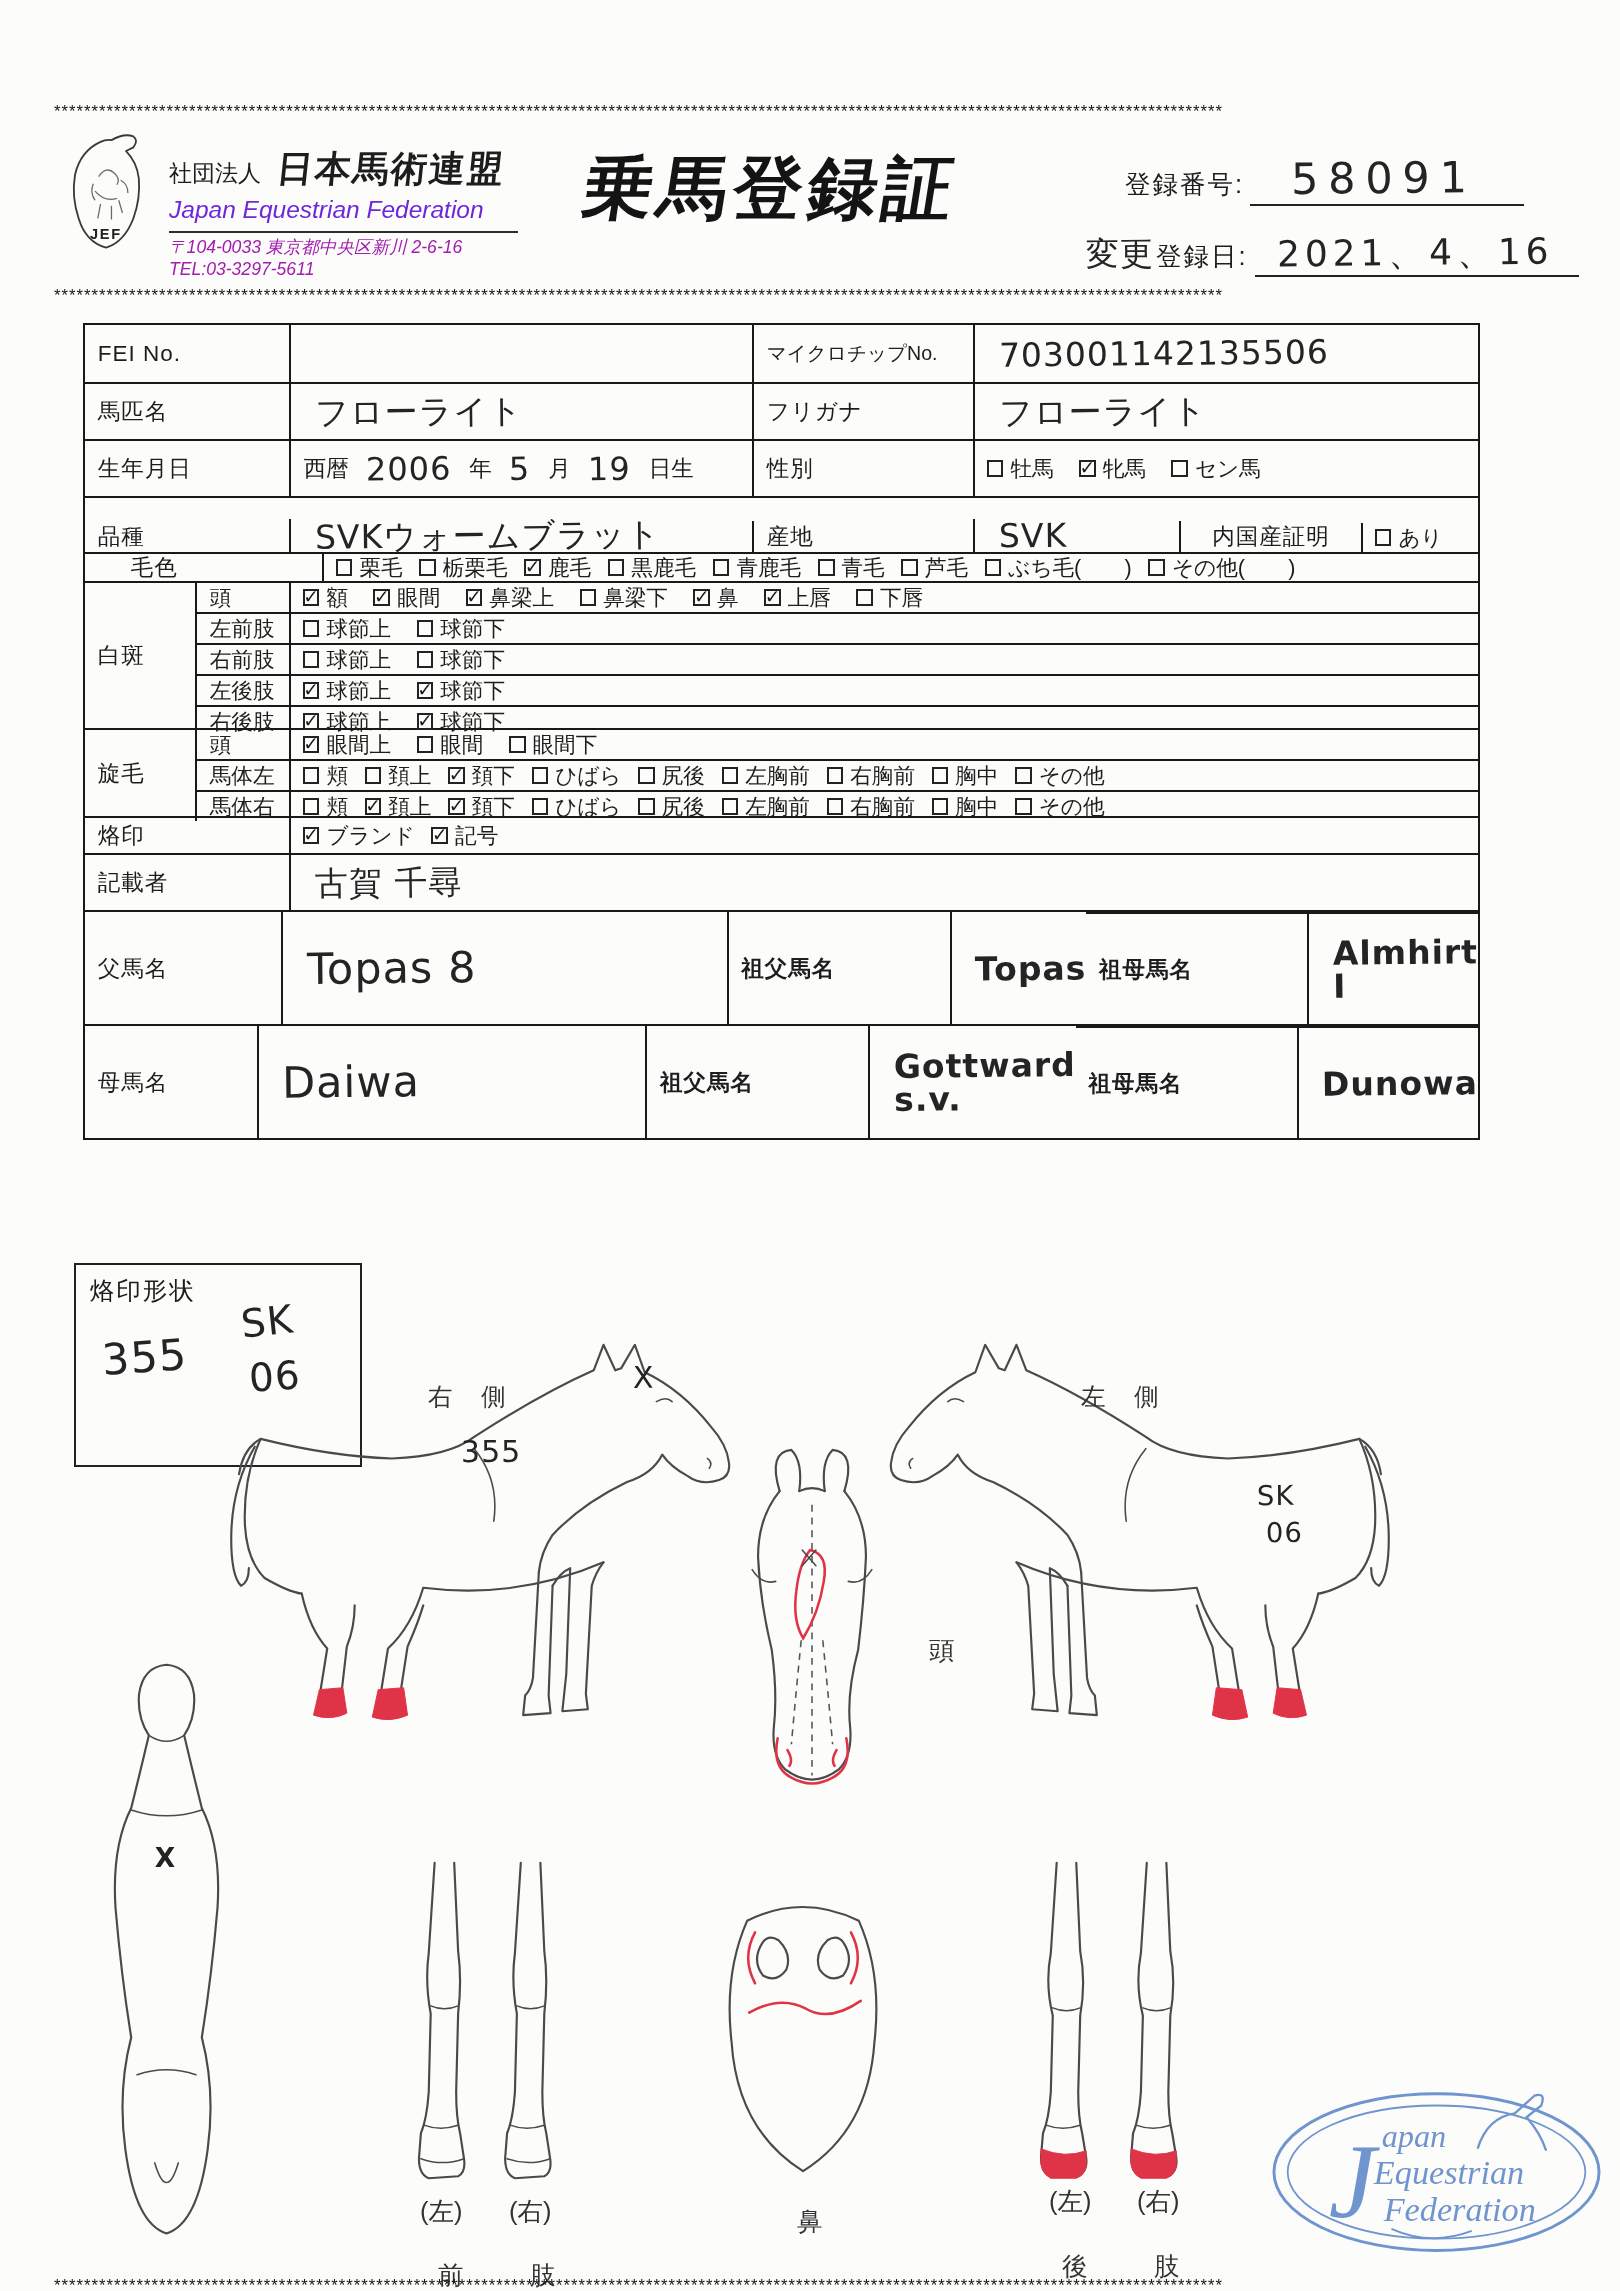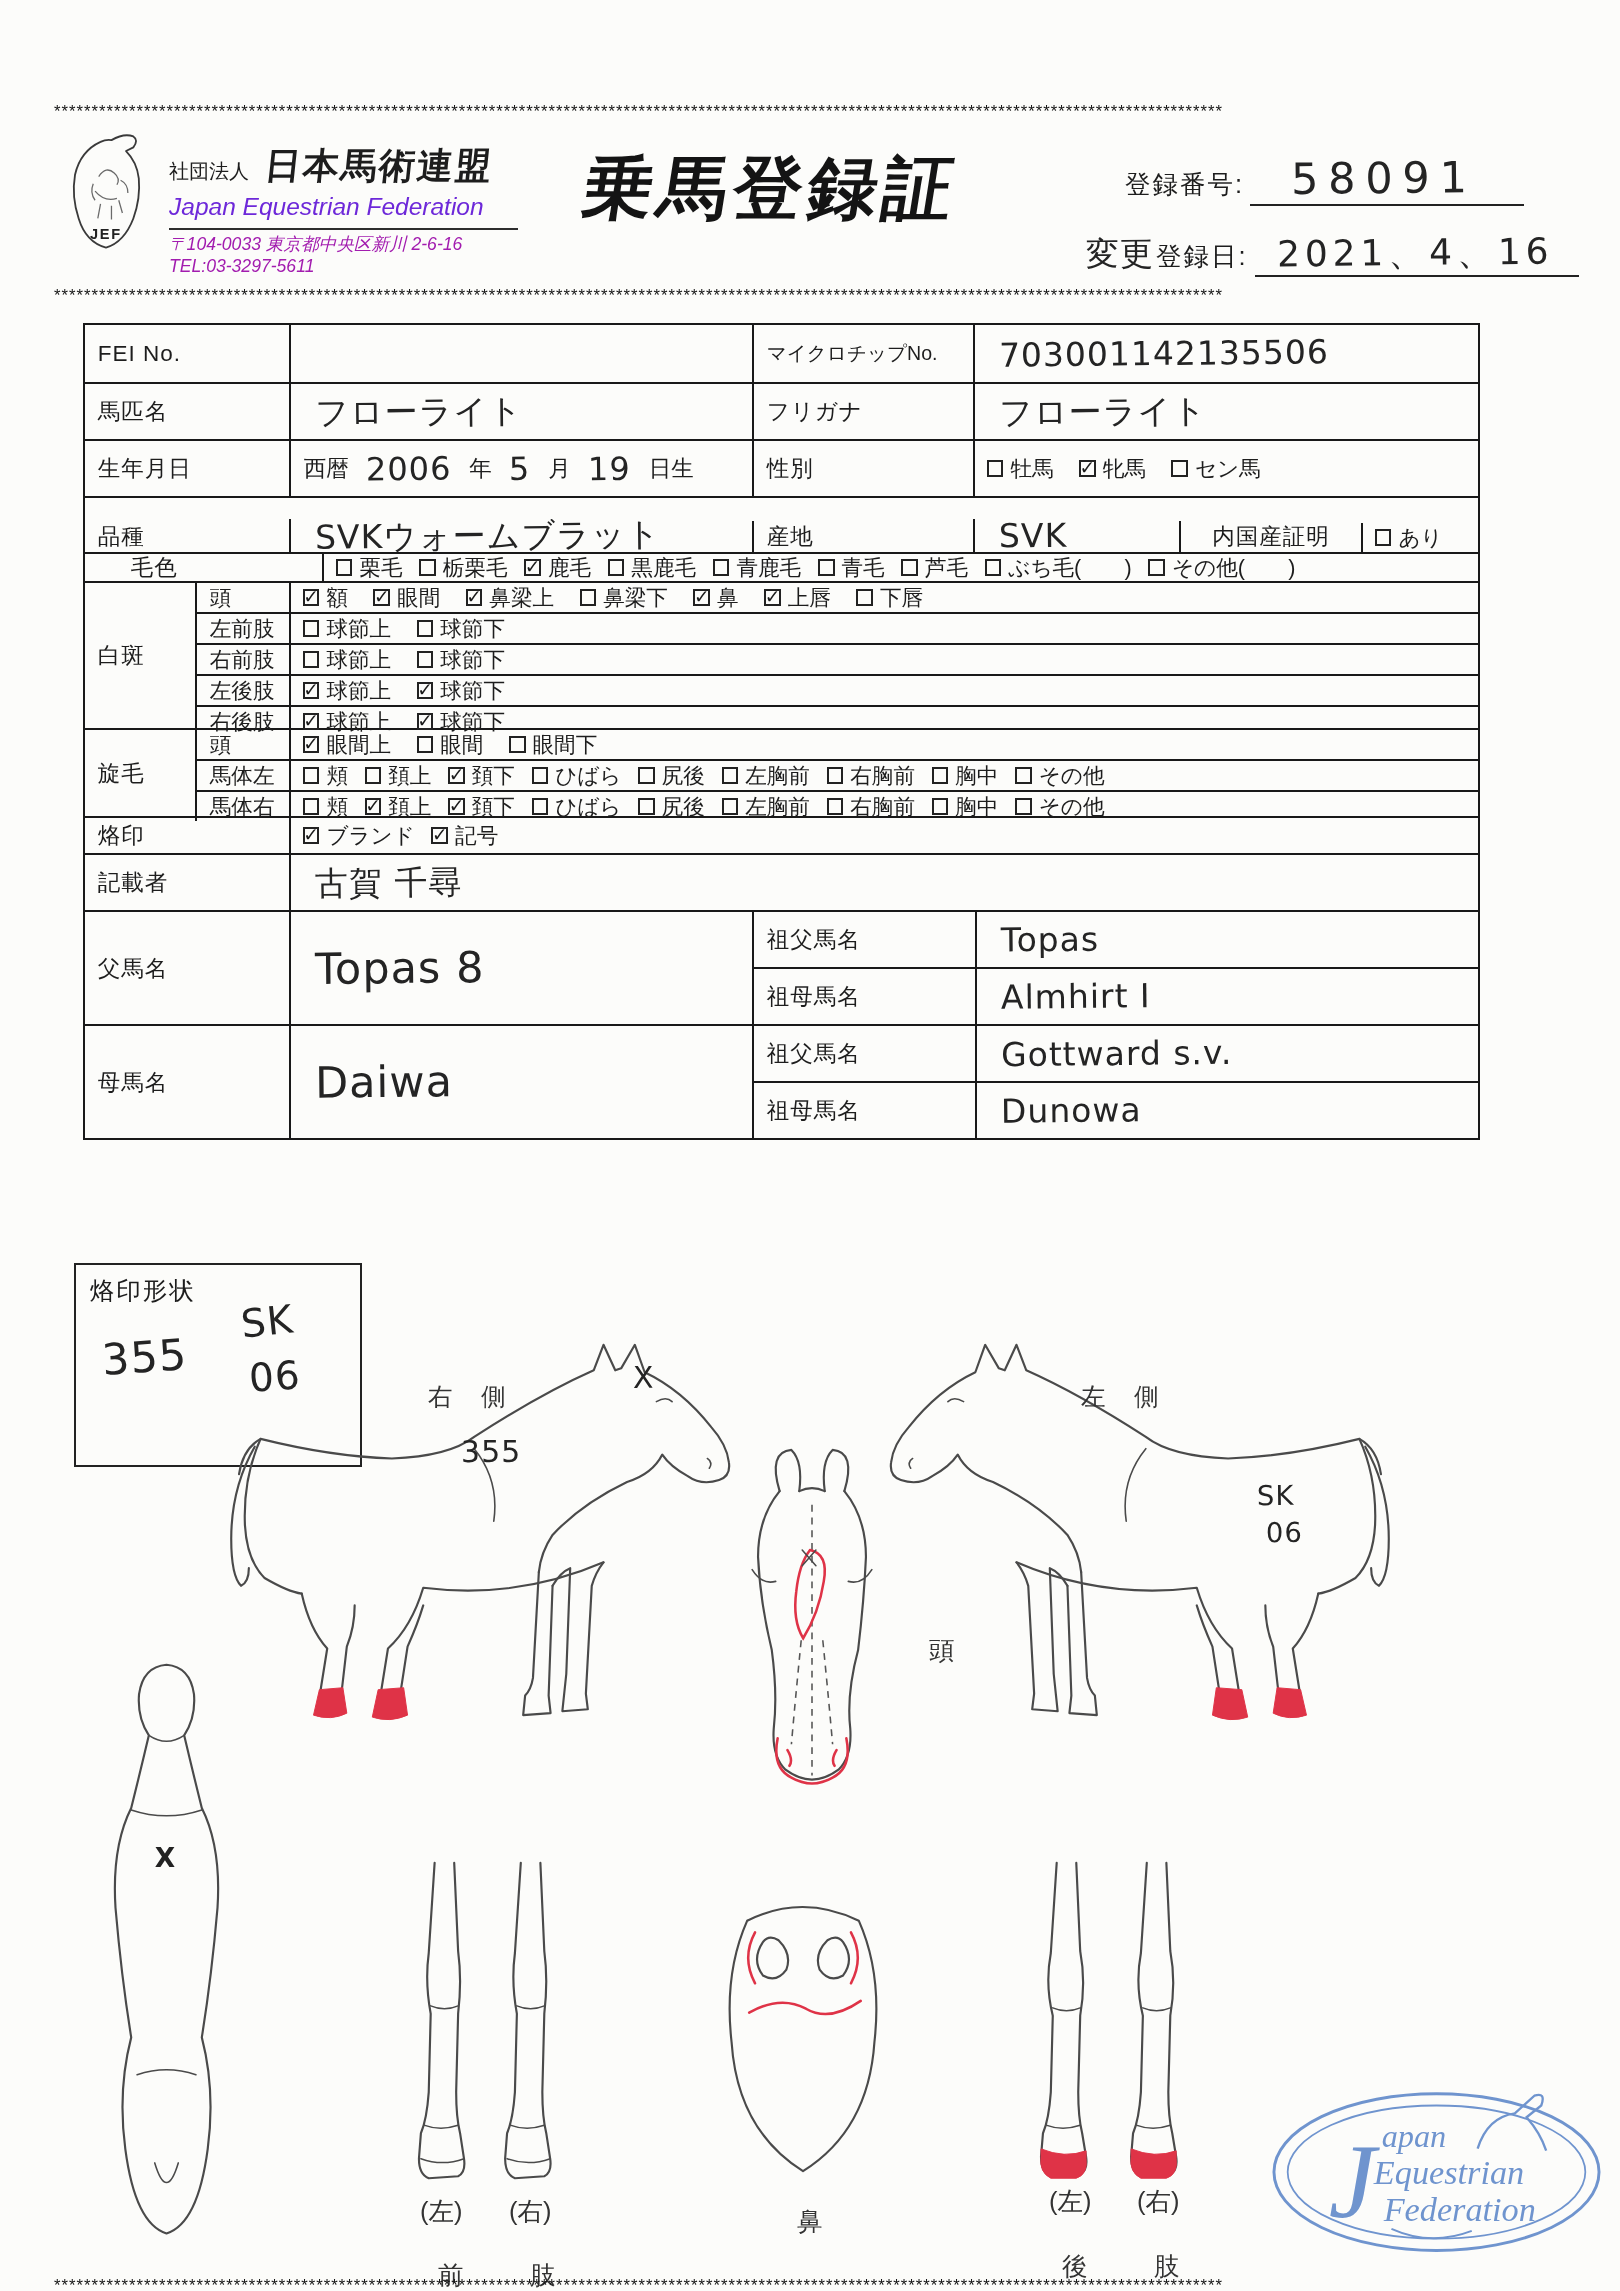--- a/index.html
+++ b/index.html
@@ -13,21 +13,21 @@
     font-family:"Liberation Sans","DejaVu Sans",sans-serif;
   }
   
   .ast{position:absolute; left:54px; width:1517px; height:21.6px; overflow:hidden;
        white-space:nowrap; font-size:16.7px; letter-spacing:1px; color:#151515;}
   .ast-top{top:102px;} .ast-2{top:286px;} .ast-bottom{top:2276px;}
   
   .logo{position:absolute; left:57px; top:131px; width:98px; height:123px;}
   .org{position:absolute; left:169px; top:137px;}
   .org-l1{display:flex; align-items:baseline; gap:15.7px;}
-  .org-type{font-size:20px;margin-top:21px;}
+  .org-type{font-size:23px;margin-top:21px;}
   .org-name{font-size:36px; font-weight:bold; transform:skewX(-6deg); letter-spacing:2px;}
   .org-en{font-size:24.5px; font-style:italic; margin-top:2px; color:#6d28d9;}
   .org-rule{width:349px; border-top:2.9px solid #2d2d2d; margin:6.9px 0 3.9px;}
   .org-addr,.org-tel{font-size:17.6px; font-style:italic; color:#a21caf; line-height:1.25;}
   .title{position:absolute; left:584px; top:143px; font-size:69px; font-weight:900;
          transform:skewX(-9deg); letter-spacing:5.9px; color:#141414;}
   .regno{position:absolute; left:1125px; top:157px; display:flex; align-items:baseline;}
   .regno-label{font-size:25.5px; letter-spacing:2px;}
   .regno-val{border-bottom:2.9px solid #222; padding:0 47px 3.9px 41px; margin-left:5.9px;}
   .regno-val .hw{font-size:43px; letter-spacing:9.8px;}
@@ -57,21 +57,21 @@
   .opts{flex:1; display:flex; align-items:center; gap:25.5px; padding-left:11.8px; flex-wrap:nowrap;}
   .gap-sm{gap:16.7px;}
   .opt{display:inline-flex; align-items:center; gap:6.9px; font-size:21.6px; white-space:nowrap;}
   .box{width:16.7px; height:16.7px; border:2px solid #222; flex:0 0 auto; display:inline-flex;
        align-items:center; justify-content:center; font-size:18.6px; line-height:1; color:#1a1a1a;
        font-weight:bold; overflow:visible;}
   .grows{flex:1; display:flex; flex-direction:column;}
   .grow{flex:1; display:flex;}
   .birth{font-size:22.5px; gap:9.8px;}
   .birth .hw{font-size:32px; margin:0 7.8px;}
-  .pedblock{flex:1; display:flex; flex-direction:column;}
+  .pedblock{flex:1; display:flex; flex-direction:row;font-weight:bold;}
   .psub{flex:1; display:flex;}
   
   .diag{position:absolute; left:0; top:1243px; width:1620px; height:1049px;}
   .abs{position:absolute;}
   .brandbox{left:74px; top:19.6px; width:288px; height:204px; border:2.9px solid #222;}
   .brandbox-label{font-size:24.5px; letter-spacing:2px; padding:9.8px 0 0 13.7px;}
   .bb-355{left:25.5px; top:71px; font-size:43px; transform:rotate(-4deg);}
   .bb-sk{left:165px; top:37px; font-size:39px; transform:rotate(-6deg);}
   .bb-06{left:173px; top:92px; font-size:39px; transform:rotate(-4deg);}
   .side-label{font-size:24.5px; letter-spacing:2px; color:#333;}

